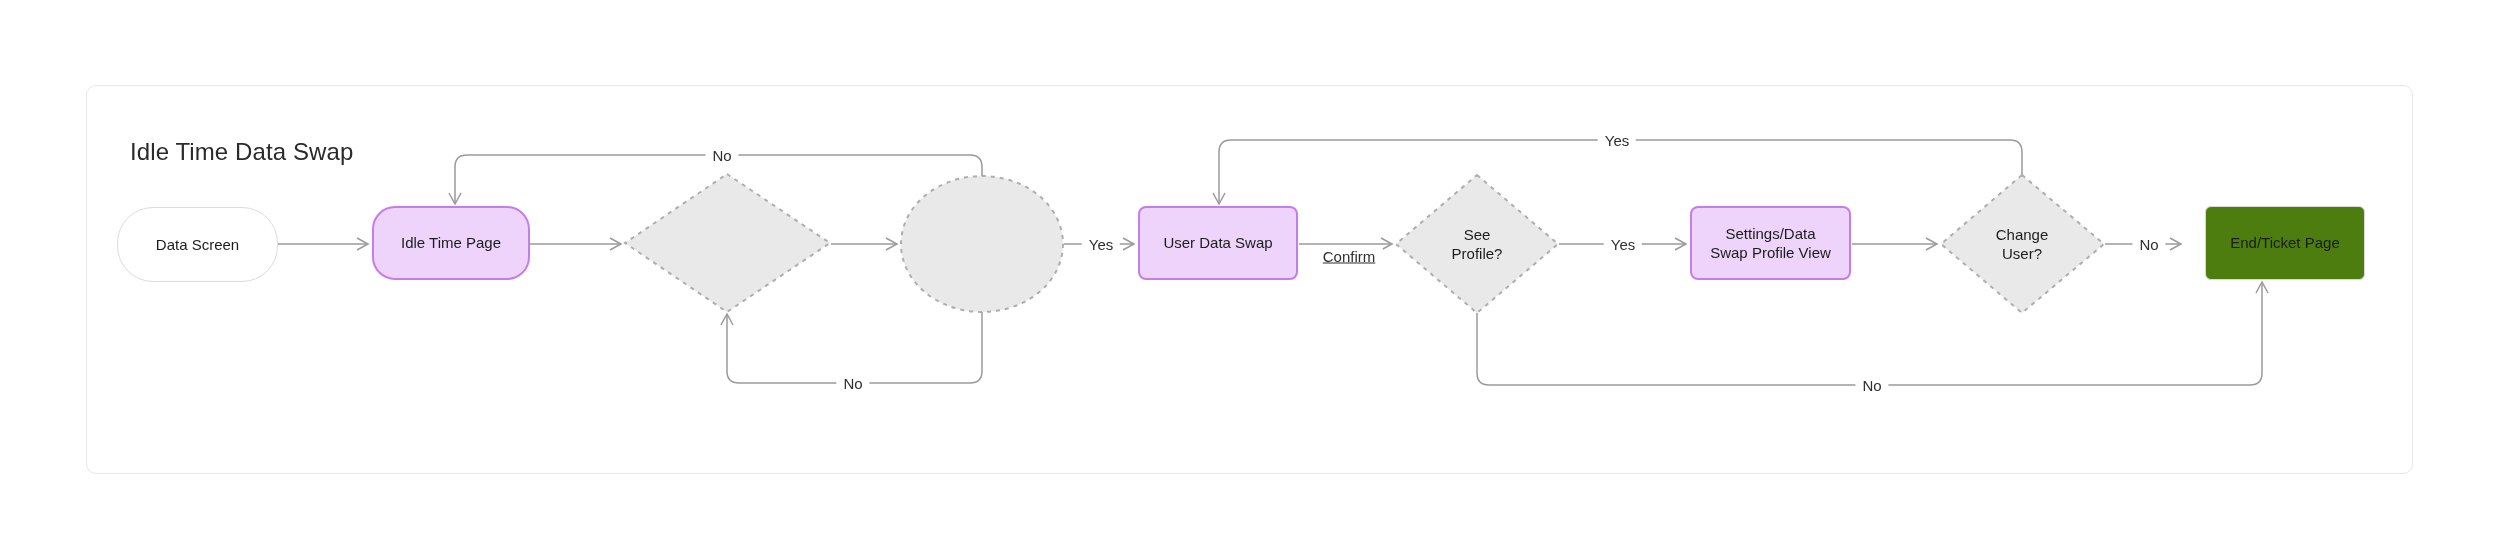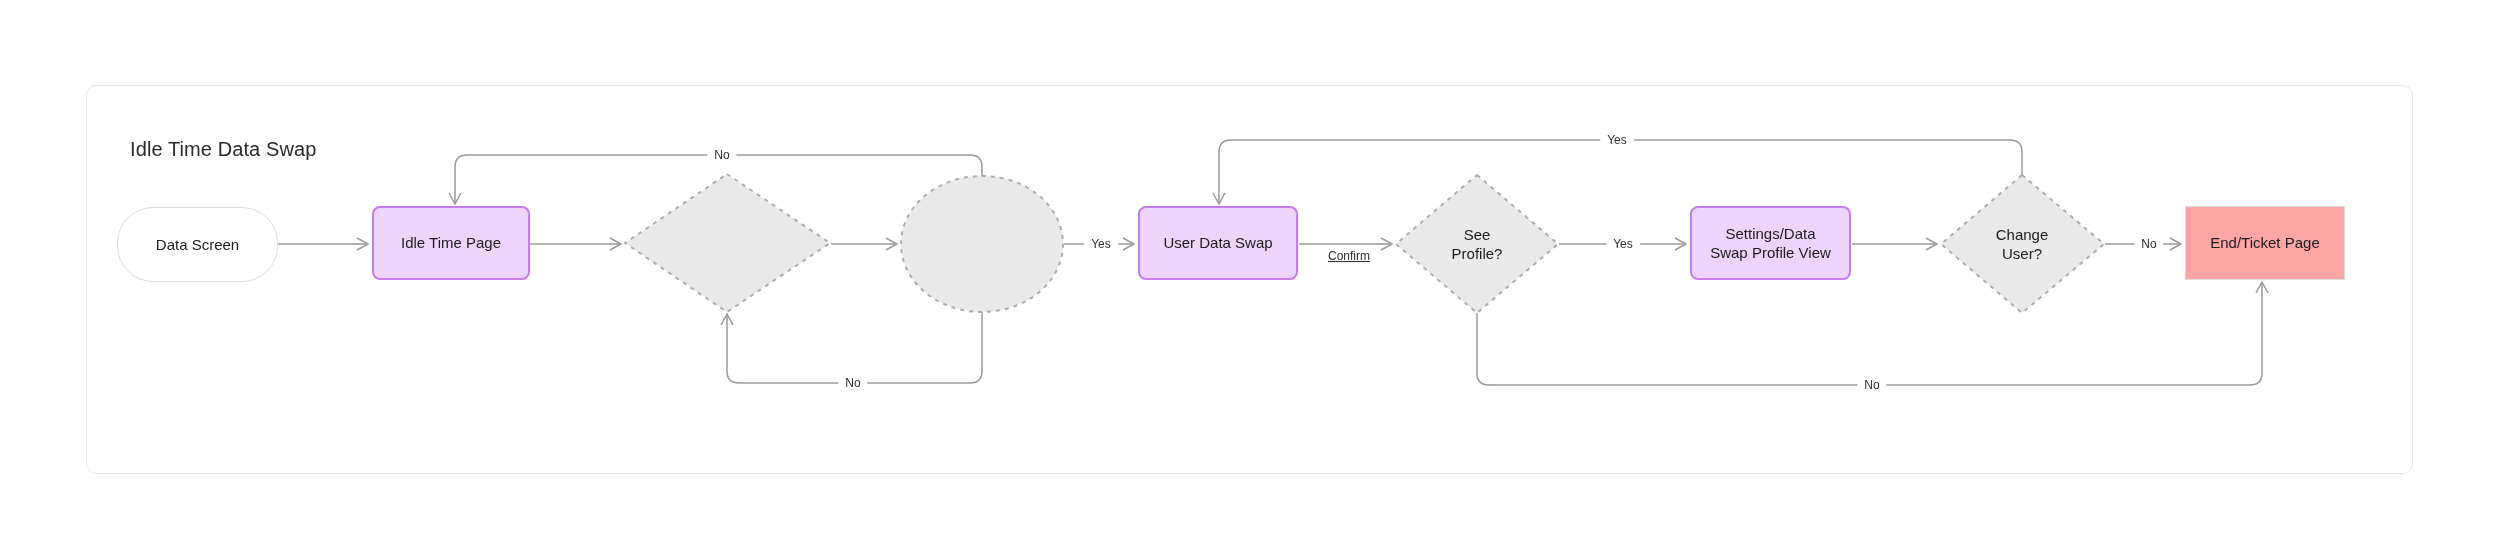--- a/index.html
+++ b/index.html
@@ -15,21 +15,21 @@
   .card {
     position: absolute;
     left: 86px; top: 85px; width: 2327px; height: 389px;
     background: #ffffff;
     border: 1px solid #e7e7e7;
     border-radius: 10px;
   }
   .diagram-title {
     position: absolute;
     left: 130px; top: 138px;
-    font-size: 20px; font-weight: 500;
+    font-size: 24px; font-weight: 500;
     color: #2a2a2a;
     letter-spacing: 0.1px;
   }
 
   svg.layer { position: absolute; left: 0; top: 0; }
 
   .node {
     position: absolute;
     display: flex; align-items: center; justify-content: center;
     text-align: center;
@@ -41,39 +41,40 @@
     background: #eed4fb;
     border: 2px solid #c77ceb;
     border-radius: 8px;
   }
   .node.stadium {
     background: #ffffff;
     border: 1.5px solid #dcdcdc;
     border-radius: 36px;
   }
   .node.rect-white {
-    background: #fca5a5;
+    background: #4d7c0f;
     border: 1.5px solid #d9d9d9;
-    border-radius: 0;
+    border-radius: 6px;
+    margin-left: 20px;
   }
   .shape-label {
     position: absolute;
     display: flex; align-items: center; justify-content: center;
     text-align: center;
     font-size: 15px; line-height: 1.3;
     color: #1c1c1c;
     white-space: pre-line;
     pointer-events: none;
   }
   .edge-label {
     position: absolute;
     transform: translate(-50%, -50%);
     background: #ffffff;
     padding: 0 7px;
-    font-size: 12px;
+    font-size: 15px;
     color: #2e2e2e;
     white-space: nowrap;
   }
 </style>
 </head>
 <body>
 
 <div class="canvas">
 
   <div class="card"></div>
@@ -120,21 +121,21 @@
       <path d="M 1213 193 L 1219 204 L 1225 193"></path>
       <path d="M 721 325 L 727 314 L 733 325"></path>
       <path d="M 2256 293 L 2262 282 L 2268 293"></path>
     </g>
   </svg>
 
   <div class="node stadium" style="left:117px; top:207px; width:161px; height:75px;">
     <span>Data Screen</span>
   </div>
 
-  <div class="node rect-purple" style="left:372px; top:206px; width:158px; height:74px;">
+  <div class="node rect-purple" style="left:372px; top:206px; width:158px; height:74px;border-radius:23px;">
     <span>Idle Time Page</span>
   </div>
 
   <div class="node rect-purple" style="left:1690px; top:206px; width:161px; height:74px;">
     <span>Settings/Data
 Swap Profile View</span>
   </div>
 
   <div class="node rect-purple" style="left:1138px; top:206px; width:160px; height:74px;">
     <span>User Data Swap</span>

